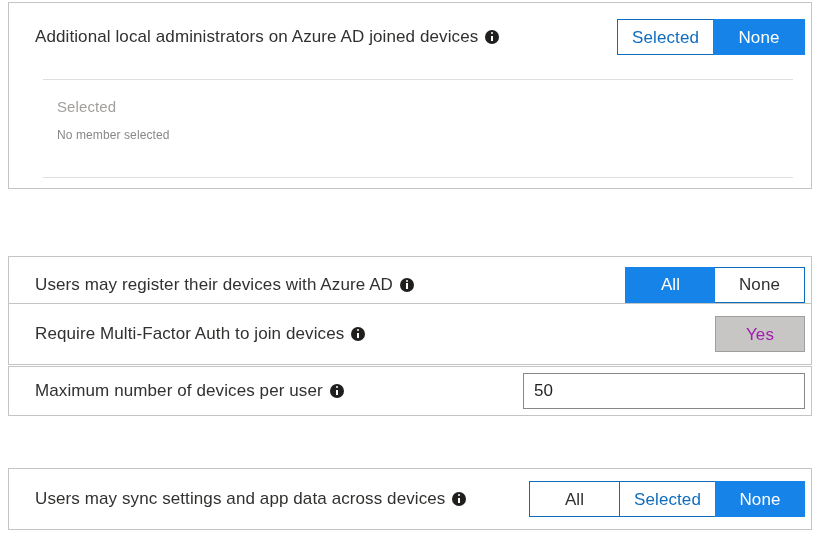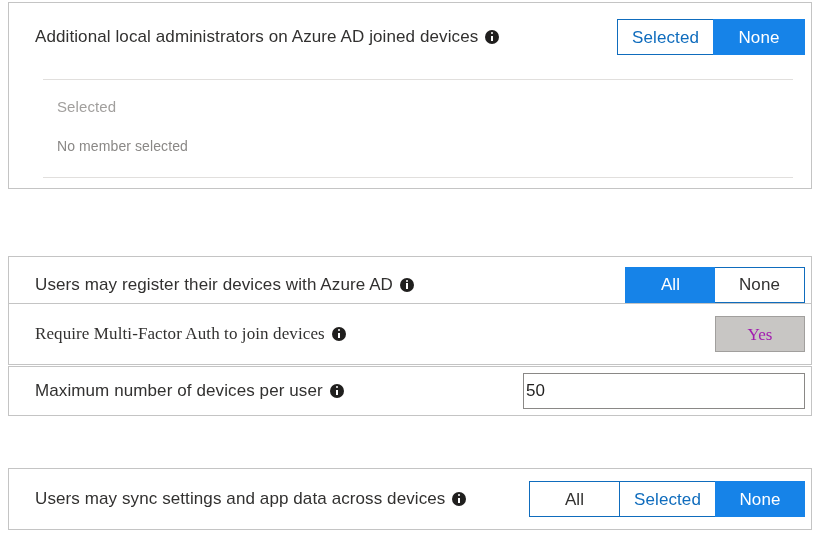--- a/index.html
+++ b/index.html
@@ -29,21 +29,21 @@
   .card {
     position: absolute;
     left: 8px;
     width: 804px;
     box-sizing: border-box;
     background: #ffffff;
     border: 1px solid #c4c4c4;
   }
   .card-admins   { top: 2px;   height: 187px; }
   .card-register { top: 256px; height: 57px; }
-  .card-mfa      { top: 303px; height: 62px; font-family: Liberation Serif, serif; }
+  .card-mfa      { top: 303px; height: 62px; }
   .card-maxdev   { top: 366px; height: 50px; }
   .card-sync     { top: 468px; height: 62px; }
 
   
   .setting-row {
     position: relative;
     display: flex;
     align-items: center;
     height: 100%;
     padding: 0 6px 0 26px;
@@ -163,38 +163,38 @@
     left: 48px;
     top: 94px;
   }
   .member-label {
     font-size: 15px;
     line-height: 20px;
     color: #a19f9d;
     letter-spacing: 0.1px;
   }
   .member-value {
-    font-size: 14px;
+    font-size: 12px;
     line-height: 26px;
     color: #8a8886;
     letter-spacing: 0.1px;
-    margin-top: 16px;
+    margin-top: 5px;
   }
 
   
   .num-input {
     box-sizing: border-box;
     width: 282px;
     height: 36px;
     border: 1px solid #8a8886;
     background: #ffffff;
     font-family: "Liberation Sans", sans-serif;
     font-size: 17px;
     color: #201f1e;
-    padding: 0 2px;
+    padding: 0 10px;
     outline: none;
     letter-spacing: 0.1px;
   }
 </style>
 </head>
 <body>
 
 <div class="page">
 
   <div class="card card-admins">

